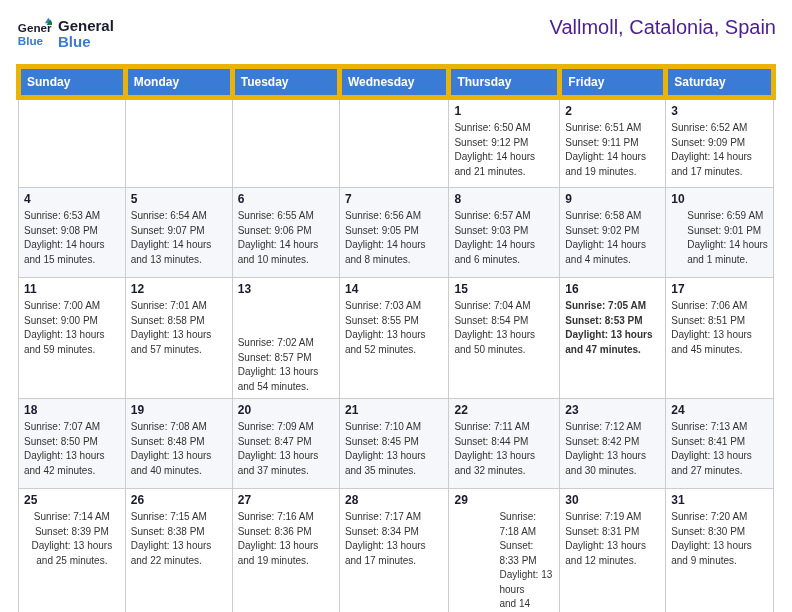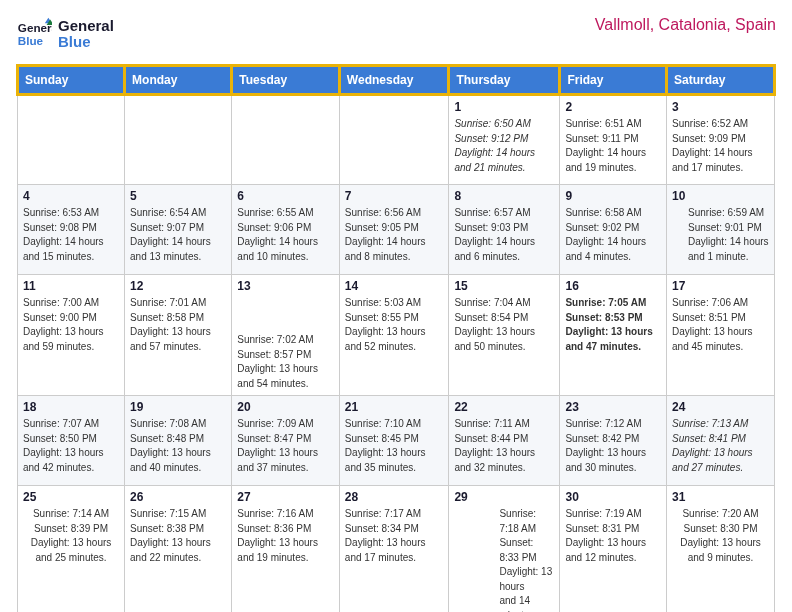--- a/index.html
+++ b/index.html
@@ -27,36 +27,36 @@
     }
     .title-block {
       text-align: right;
     }
     .month-title {
       font-size: 36px;
       font-weight: bold;
       color: #1a1a2e;
     }
     .location {
-      font-size: 16px;
-      color: #be185d;
+      font-size: 20px;
+      color: #4c1d95;
     }
     table {
       width: 100%;
       border-collapse: collapse;
       font-size: 10.5px;
     }
     thead tr th {
       background-color: #3a7bd5;
       color: #fff;
       text-align: left;
       padding: 6px 6px;
       font-size: 12px;
       font-weight: bold;
-      border: 3px solid #eab308;
+      border: 5px solid #eab308;
     }
     tbody tr td {
       border: 1px solid #ccc;
       vertical-align: top;
       padding: 4px 5px;
       height: 90px;
       width: 113px;
       background: #fff;
     }
     tbody tr:nth-child(even) td {
@@ -113,21 +113,21 @@
         </tr>
     </thead>
     <tbody id="calendar-body">
     <tr>
           <td class="empty-cell"></td>
           <td class="empty-cell"></td>
           <td class="empty-cell"></td>
           <td class="empty-cell"></td>
           <td>
             <span class="day-number">1</span>
-            <div class="day-info" style="white-space: pre-line; font-style: italic;">Sunrise: 6:50 AM
+            <div class="day-info" style="white-space: pre-line;">Sunrise: 6:50 AM
 Sunset: 9:12 PM
 Daylight: 14 hours
 and 21 minutes.</div>
           </td>
           <td>
             <span class="day-number">2</span>
             <div class="day-info" style="white-space: pre-line;">Sunrise: 6:51 AM
 Sunset: 9:11 PM
 Daylight: 14 hours
 and 19 minutes.</div>
@@ -208,21 +208,21 @@
           </td>
           <td>
             <span class="day-number">13</span>
             <div class="day-info" style="white-space: pre-line; margin-top: 40px;">Sunrise: 7:02 AM
 Sunset: 8:57 PM
 Daylight: 13 hours
 and 54 minutes.</div>
           </td>
           <td>
             <span class="day-number">14</span>
-            <div class="day-info" style="white-space: pre-line;">Sunrise: 5:03 AM
+            <div class="day-info" style="white-space: pre-line;">Sunrise: 7:03 AM
 Sunset: 8:55 PM
 Daylight: 13 hours
 and 52 minutes.</div>
           </td>
           <td>
             <span class="day-number">15</span>
             <div class="day-info" style="white-space: pre-line;">Sunrise: 7:04 AM
 Sunset: 8:54 PM
 Daylight: 13 hours
 and 50 minutes.</div>
@@ -280,21 +280,21 @@
           </td>
           <td>
             <span class="day-number">23</span>
             <div class="day-info" style="white-space: pre-line;">Sunrise: 7:12 AM
 Sunset: 8:42 PM
 Daylight: 13 hours
 and 30 minutes.</div>
           </td>
           <td>
             <span class="day-number">24</span>
-            <div class="day-info" style="white-space: pre-line; font-style: italic;">Sunrise: 7:13 AM
+            <div class="day-info" style="white-space: pre-line;">Sunrise: 7:13 AM
 Sunset: 8:41 PM
 Daylight: 13 hours
 and 27 minutes.</div>
           </td>
         </tr>
         <tr>
           <td>
             <span class="day-number">25</span>
             <div class="day-info" style="white-space: pre-line; text-align: center;">Sunrise: 7:14 AM
 Sunset: 8:39 PM
@@ -331,21 +331,21 @@
           </td>
           <td>
             <span class="day-number">30</span>
             <div class="day-info" style="white-space: pre-line;">Sunrise: 7:19 AM
 Sunset: 8:31 PM
 Daylight: 13 hours
 and 12 minutes.</div>
           </td>
           <td>
             <span class="day-number">31</span>
-            <div class="day-info" style="white-space: pre-line; text-align: center;">Sunrise: 7:20 AM
+            <div class="day-info" style="white-space: pre-line;">Sunrise: 7:20 AM
 Sunset: 8:30 PM
 Daylight: 13 hours
 and 9 minutes.</div>
           </td>
         </tr>
       </tbody>
   </table>
 </div>
 
 </body></html>

